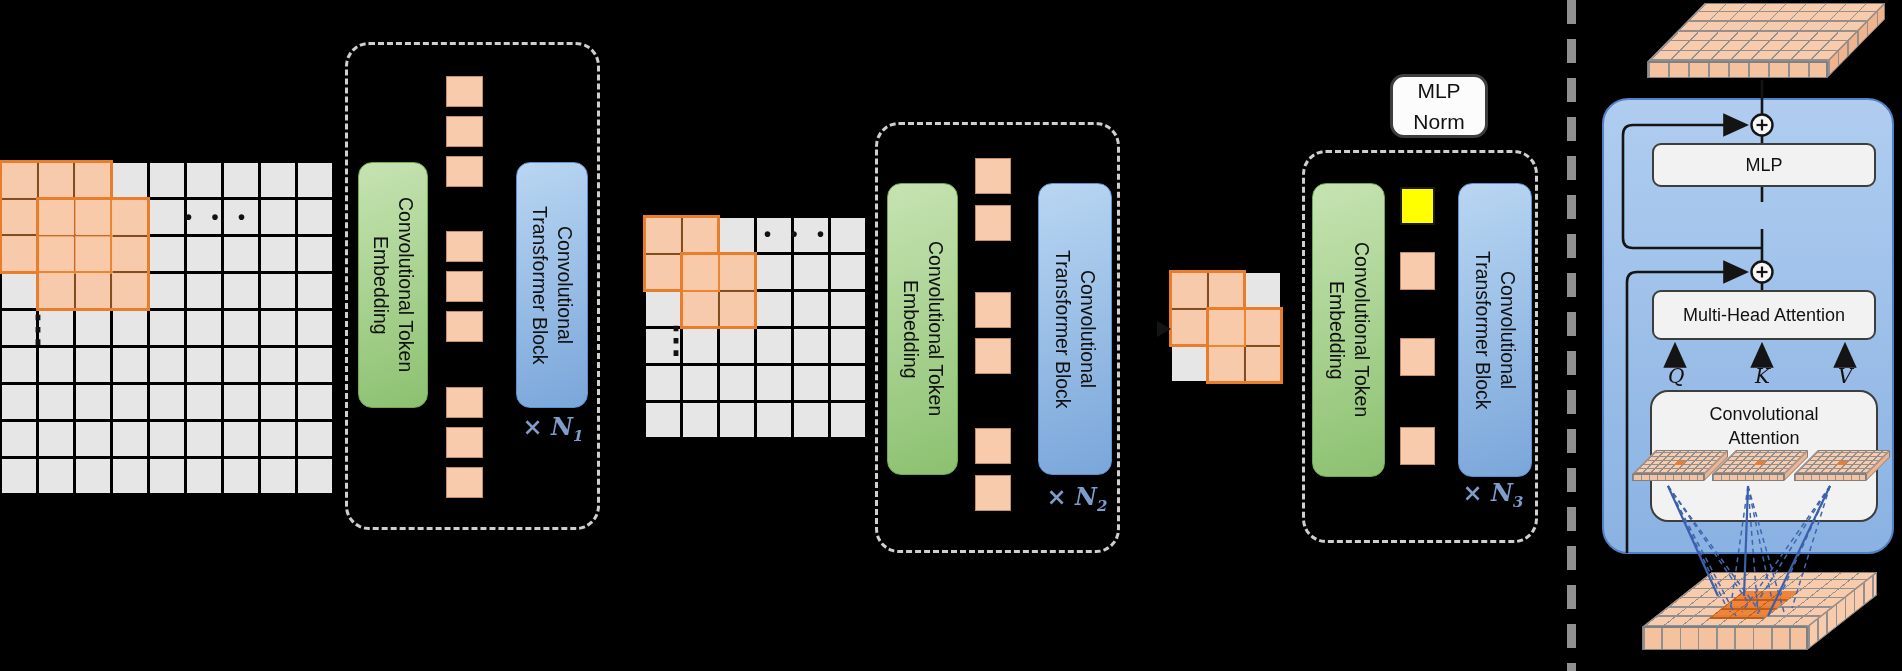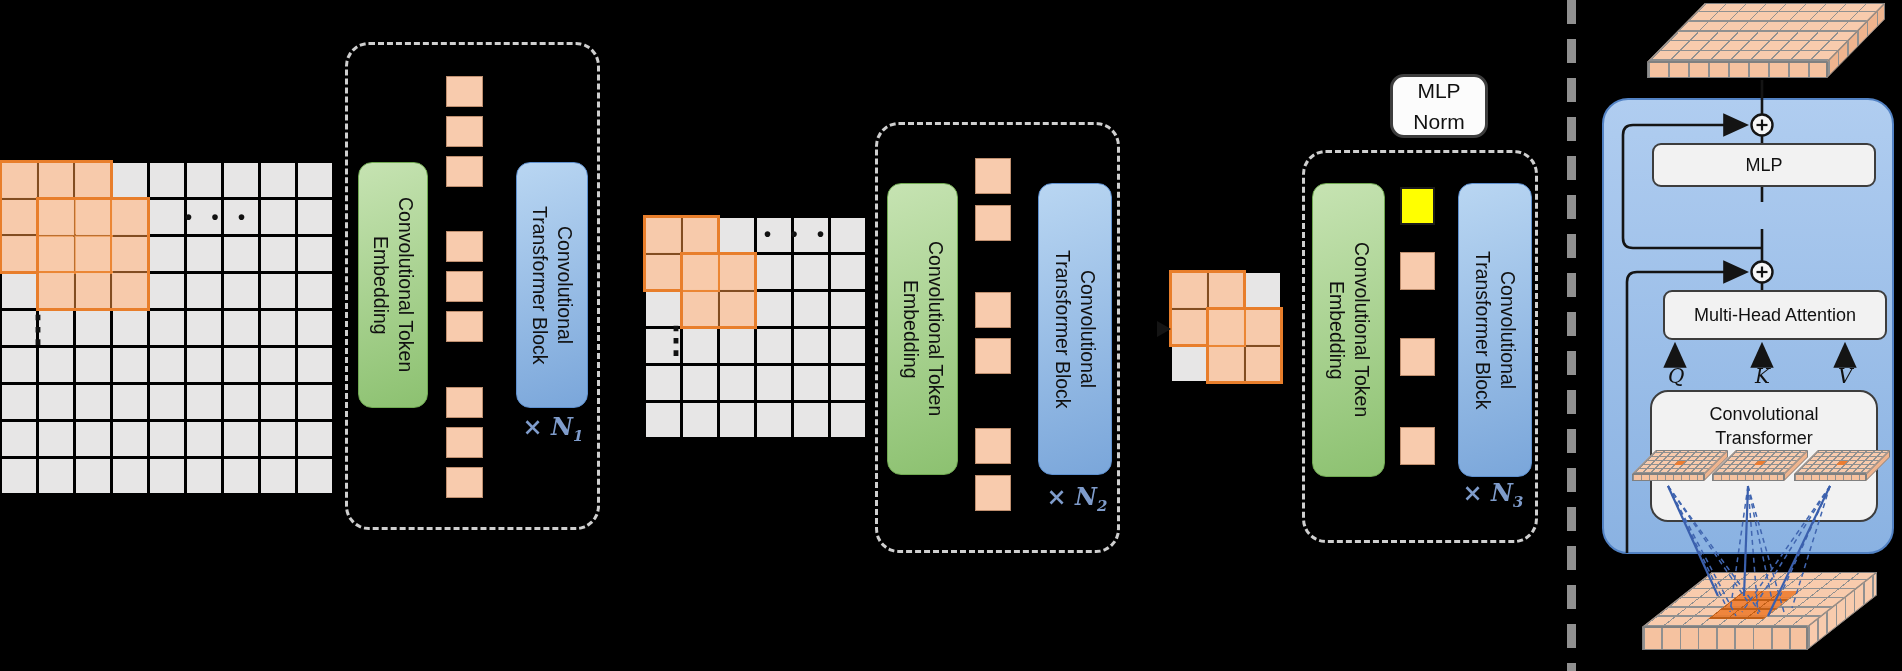--- a/index.html
+++ b/index.html
@@ -359,31 +359,31 @@
 
   <div class="separator" style="left:1567px;"></div>
 
   <div class="panel" style="left:1602px;top:98px;width:292px;height:456px;"></div>
 
   <div class="pbox" style="left:1652px;top:143px;width:224px;height:44px;border-radius:9px;">
       <span>MLP</span>
     </div>
 
 
-  <div class="pbox" style="left:1652px;top:290px;width:224px;height:50px;border-radius:9px;margin-left:11px;">
+  <div class="pbox" style="left:1652px;top:290px;width:224px;height:50px;border-radius:9px;">
       <span>Multi-Head Attention</span>
     </div>
 
   <div class="qkv" style="left:1668px;top:364px;">Q</div>
   <div class="qkv" style="left:1755px;top:364px;">K</div>
   <div class="qkv" style="left:1838px;top:364px;">V</div>
 
   <div class="pbox" style="left:1650px;top:390px;width:228px;height:132px;border-radius:18px;justify-content:flex-start;padding-top:10px;">
     <span>Convolutional</span>
-    <span>Transformer</span>
+    <span>Attention</span>
   </div>
 
   <div>
     <div class="sl sl-top g-big-top" style="left:1647px;top:3px;width:180px;height:59px;"></div>
     <div class="sl sl-front g-big-front" style="left:1647px;top:62px;width:180px;height:16px;"></div>
     <div class="sl sl-side g-big-side" style="left:1827px;top:3px;width:58px;height:16px;"></div>
   </div>
 
   <div>
     <div class="sl sl-top g-sm-top" style="left:1632px;top:450px;width:72px;height:24px;">

